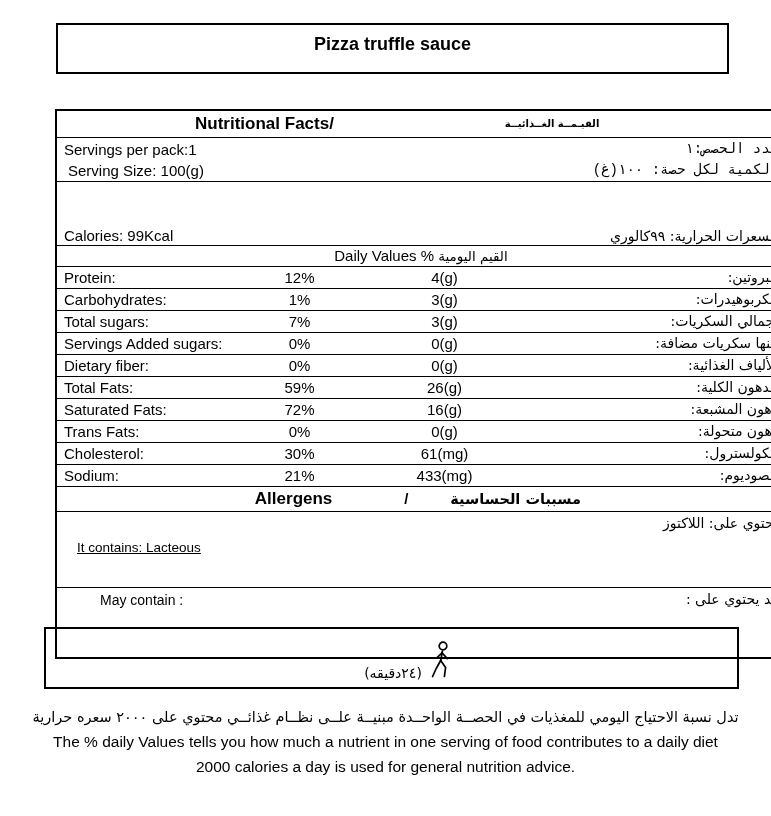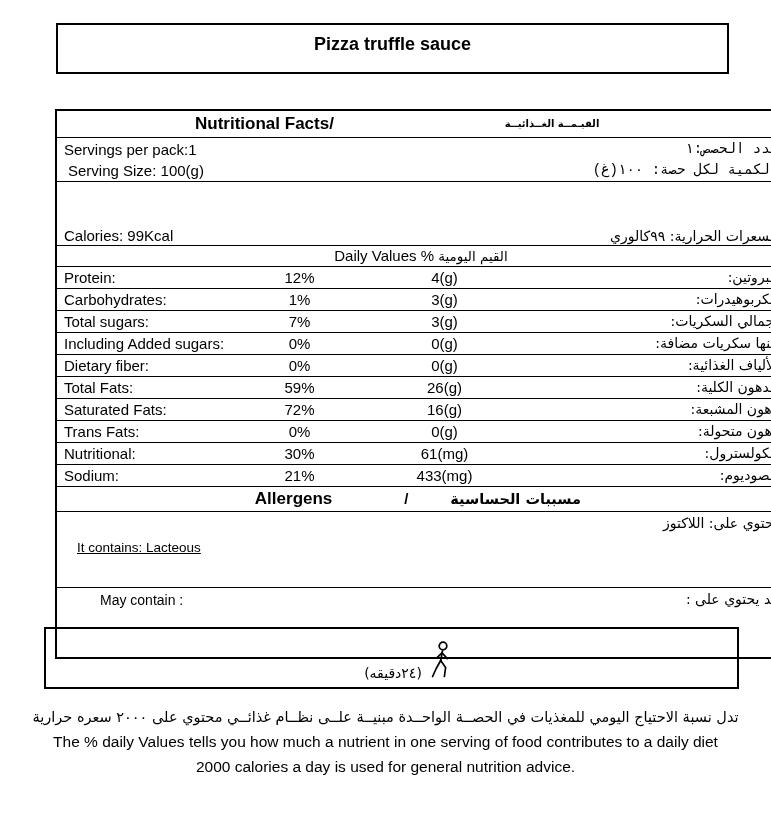--- a/index.html
+++ b/index.html
@@ -143,21 +143,21 @@
     </div>
 
     <div class="row nutrient-row">
       <span class="n-label">Total sugars:</span>
       <span class="n-pct">7%</span>
       <span class="n-amt">3(g)</span>
       <span class="n-ar ar" dir="rtl">إجمالي السكريات:</span>
     </div>
 
     <div class="row nutrient-row">
-      <span class="n-label">Including Added sugars:</span>
+      <span class="n-label">Servings Added sugars:</span>
       <span class="n-pct">0%</span>
       <span class="n-amt">0(g)</span>
       <span class="n-ar ar" dir="rtl">منها سكريات مضافة:</span>
     </div>
 
     <div class="row nutrient-row">
       <span class="n-label">Dietary fiber:</span>
       <span class="n-pct">0%</span>
       <span class="n-amt">0(g)</span>
       <span class="n-ar ar" dir="rtl">الألياف الغذائية:</span>
@@ -178,21 +178,21 @@
     </div>
 
     <div class="row nutrient-row">
       <span class="n-label">Trans Fats:</span>
       <span class="n-pct">0%</span>
       <span class="n-amt">0(g)</span>
       <span class="n-ar ar" dir="rtl">دهون متحولة:</span>
     </div>
 
     <div class="row nutrient-row">
-      <span class="n-label">Nutritional:</span>
+      <span class="n-label">Cholesterol:</span>
       <span class="n-pct">30%</span>
       <span class="n-amt">61(mg)</span>
       <span class="n-ar ar" dir="rtl">الكولسترول:</span>
     </div>
 
     <div class="row nutrient-row">
       <span class="n-label">Sodium:</span>
       <span class="n-pct">21%</span>
       <span class="n-amt">433(mg)</span>
       <span class="n-ar ar" dir="rtl">الصوديوم:</span>

